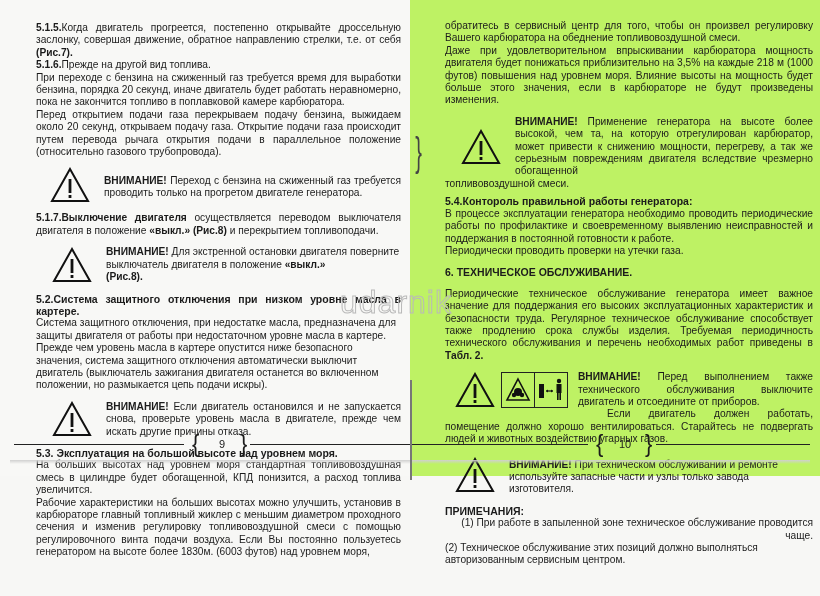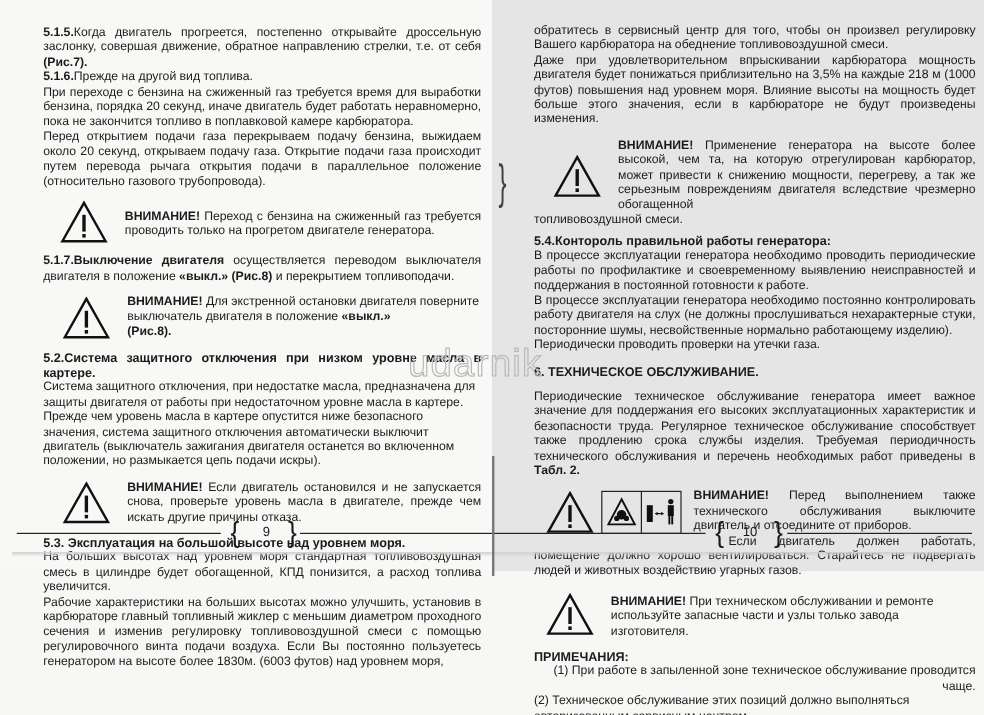--- a/index.html
+++ b/index.html
@@ -7,21 +7,21 @@
     width: 820px; height: 596px; overflow: hidden;
     background: #f7f7f5;
     font-family: "Liberation Sans", sans-serif;
     color: #1b1b1b;
     position: relative;
   }
   .page {
     position: absolute; top: 0; height: 476px; box-sizing: border-box;
   }
   .page.left { left: 0; width: 410px; background: #f8f8f6; }
-  .page.right { left: 410px; width: 410px; background: #e5e5e5; }
+  .page.right { left: 410px; width: 410px; background: #bef264; }
   .col {
     position: absolute; font-size: 10.2px; line-height: 12.4px;
   }
   .left .col { left: 36px; width: 365px; top: 22px; }
   .right .col { left: 35px; width: 368px; top: 20px; }
   p { margin: 0; text-align: justify; }
   .bold { font-weight: bold; }
   .heading { font-weight: bold; font-size: 10.5px; }
   .gap-s { height: 5px; }
   .gap-m { height: 9px; }
@@ -136,21 +136,20 @@
             <rect x="18.6" y="12" width="2.8" height="14" fill="#111"></rect>
             <rect x="18.6" y="28" width="2.8" height="3" fill="#111"></rect>
           </svg>
       </div>
       <p class="txt"><span class="bold">ВНИМАНИЕ!</span> <span>Применение генератора на высоте более высокой, чем та, на которую отрегулирован карбюратор, может привести к снижению мощности, перегреву, а так же серьезным повреждениям двигателя вследствие чрезмерно обогащенной</span></p>
     </div>
     <p>топливовоздушной смеси.</p>
     <div class="gap-s"></div>
     <p class="heading">5.4.Конторoль правильной работы генератора:</p>
     <p>В процессе эксплуатации генератора необходимо проводить периодические работы по профилактике и своевременному выявлению неисправностей и поддержания в постоянной готовности к работе.</p>
-    <p>В процессе эксплуатации генератора необходимо постоянно контролировать работу двигателя на слух (не должны прослушиваться нехарактерные стуки, посторонние шумы, несвойственные нормально работающему изделию).</p>
     <p>Периодически проводить проверки на утечки газа.</p>
     <div class="gap-m"></div>
     <p class="heading">6. ТЕХНИЧЕСКОЕ ОБСЛУЖИВАНИЕ.</p>
     <div class="gap-m"></div>
     <p><span>Периодические техническое обслуживание генератора имеет важное значение для поддержания его высоких эксплуатационных характеристик и безопасности труда. Регулярное техническое обслуживание способствует также продлению срока службы изделия. Требуемая периодичность технического обслуживания и перечень необходимых работ приведены в</span> <span class="bold">Табл. 2.</span></p>
     <div class="gap-m"></div>
     <div class="warn">
       <div class="tri" style="margin-left:10px">
         <svg viewBox="0 0 40 36">
             <polygon points="20,2 38,34 2,34" fill="none" stroke="#111" stroke-width="2"></polygon>

